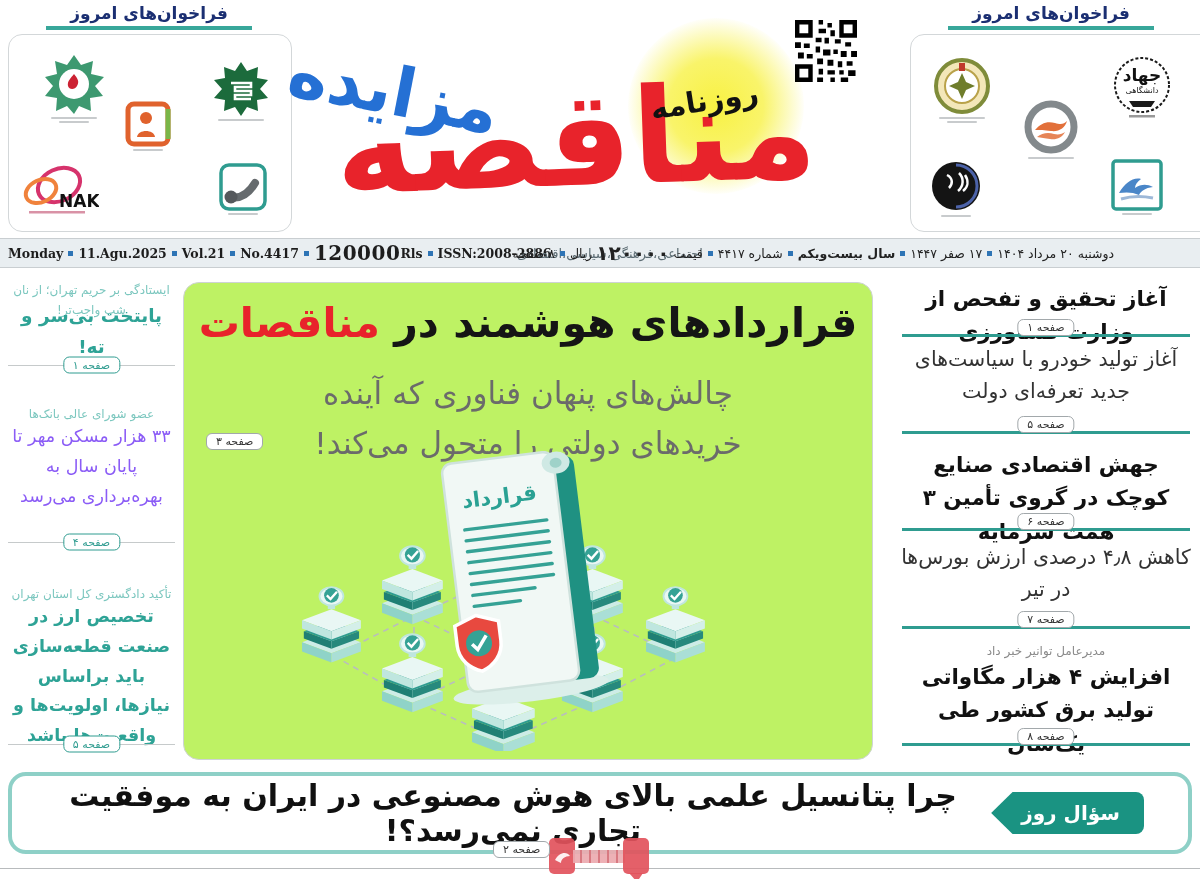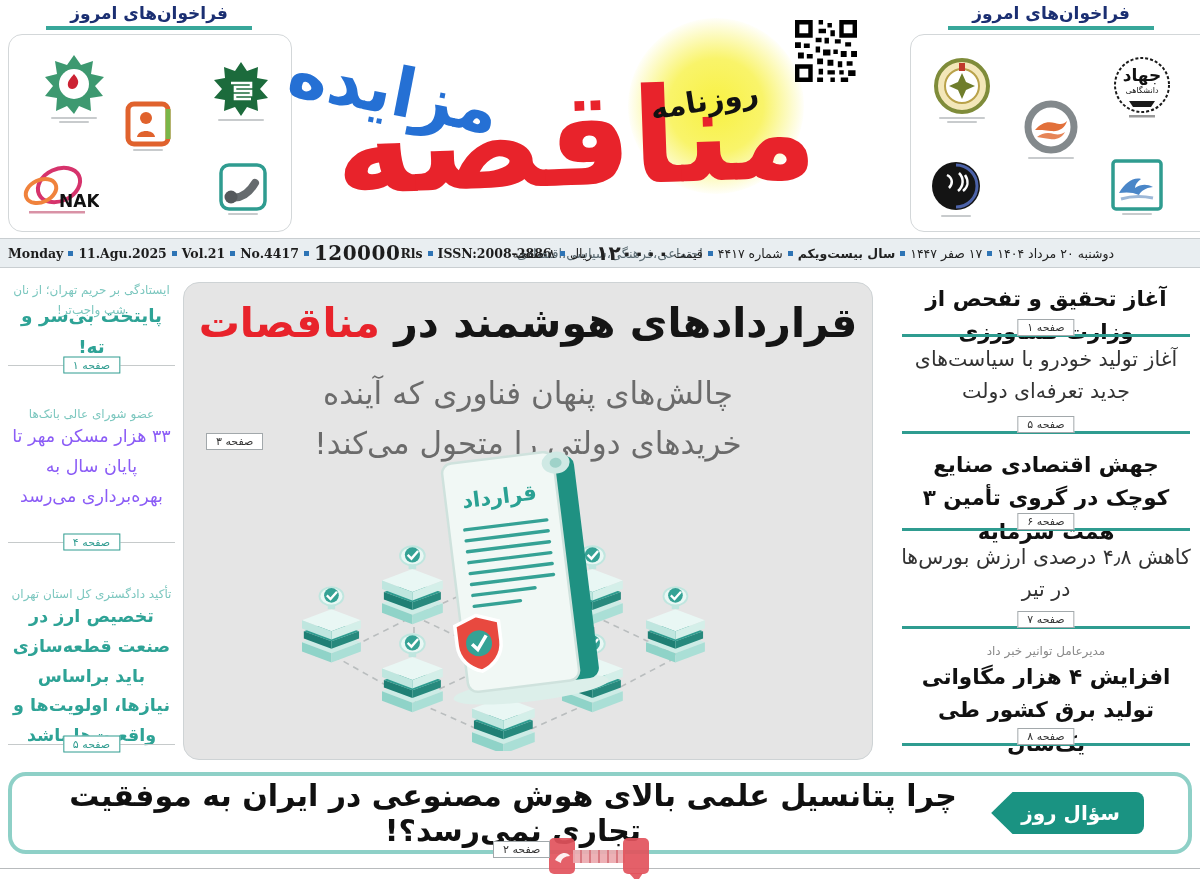--- a/index.html
+++ b/index.html
@@ -30,25 +30,25 @@
   .dl-en{position:absolute;left:8px;top:0;height:28px;display:flex;align-items:center;
     font-family:"DejaVu Serif",serif;font-weight:bold;font-size:12.5px;}
   .dl-genre{position:absolute;left:505px;top:0;width:210px;height:28px;display:flex;align-items:center;
     justify-content:center;direction:rtl;color:#5b6b72;font-size:13px;}
   .dl-fa{position:absolute;right:86px;top:0;height:28px;display:flex;align-items:center;direction:rtl;
     font-size:12.5px;color:#222;}
   .sq{display:inline-block;width:5px;height:5px;background:#2e74b5;margin:0 5px;flex:none;}
   .big-price{font-size:20px;font-weight:bold;letter-spacing:.5px;}
   .bold{font-weight:bold;}
   
-  .page-badge{display:inline-block;background:#fff;border:1px solid #a2a8ab;border-radius:0;
+  .page-badge{display:inline-block;background:#fff;border:1px solid #a2a8ab;border-radius:6px;
     padding:0 9px;font-size:11px;line-height:15px;color:#333;direction:rtl;white-space:nowrap;}
   .page-badge.teal{border-color:#2f9c90;color:#2f9c90;}
   
-  .lead-box{position:absolute;left:183px;top:282px;width:688px;height:476px;background:#e5e5e5;
+  .lead-box{position:absolute;left:183px;top:282px;width:688px;height:476px;background:#bef264;
     border:1.5px solid #ced3d5;border-radius:16px;}
   .lead-headline{position:absolute;top:16px;left:0;right:0;text-align:center;direction:rtl;
     font-size:41px;font-weight:800;color:#151515;letter-spacing:-1px;}
   .lead-headline .red{color:#e8232b;}
   .lead-sub{position:absolute;top:86px;left:84px;right:84px;text-align:center;direction:rtl;
     font-size:31px;line-height:1.6;color:#6b6b6b;font-weight:500;}
   .lead-page{position:absolute;left:22px;top:150px;}
   .illus{position:absolute;left:110px;top:168px;}
   
   .rcol{position:absolute;left:900px;top:282px;width:292px;direction:rtl;text-align:center;}

